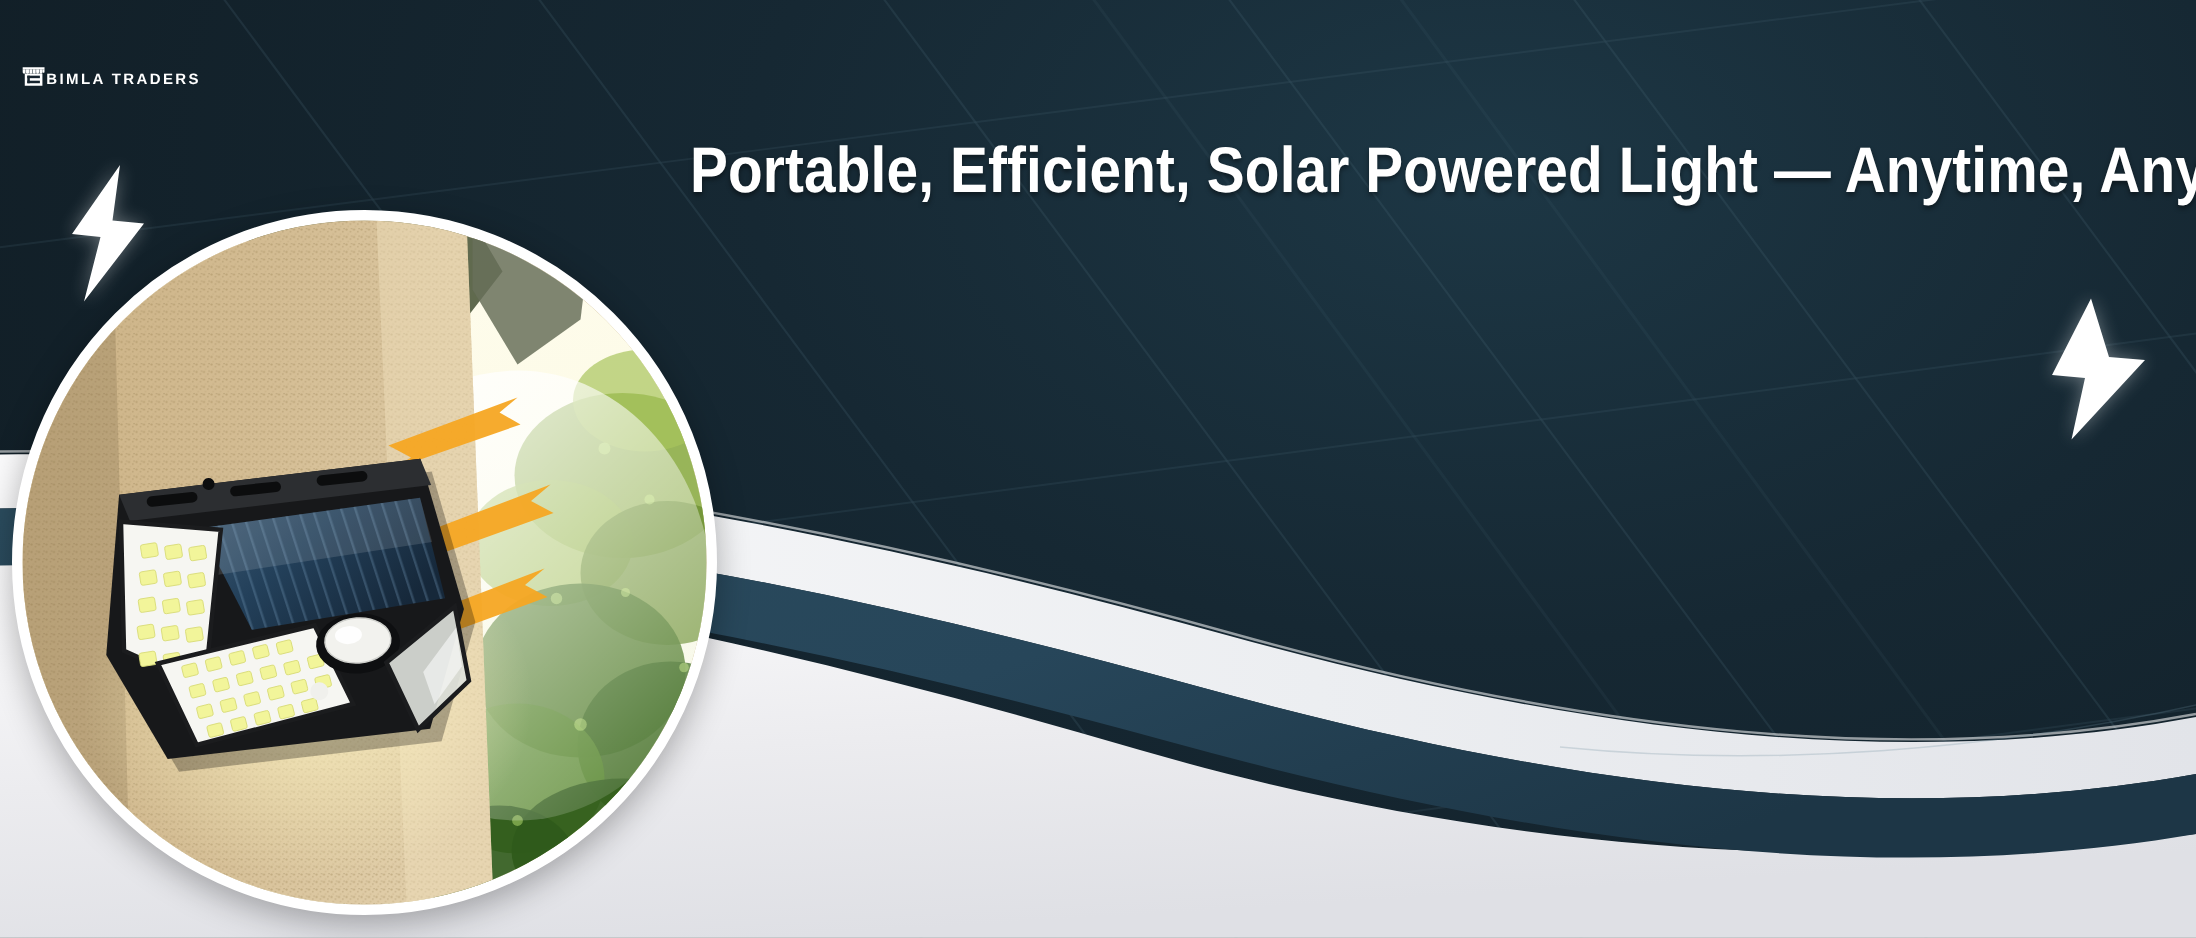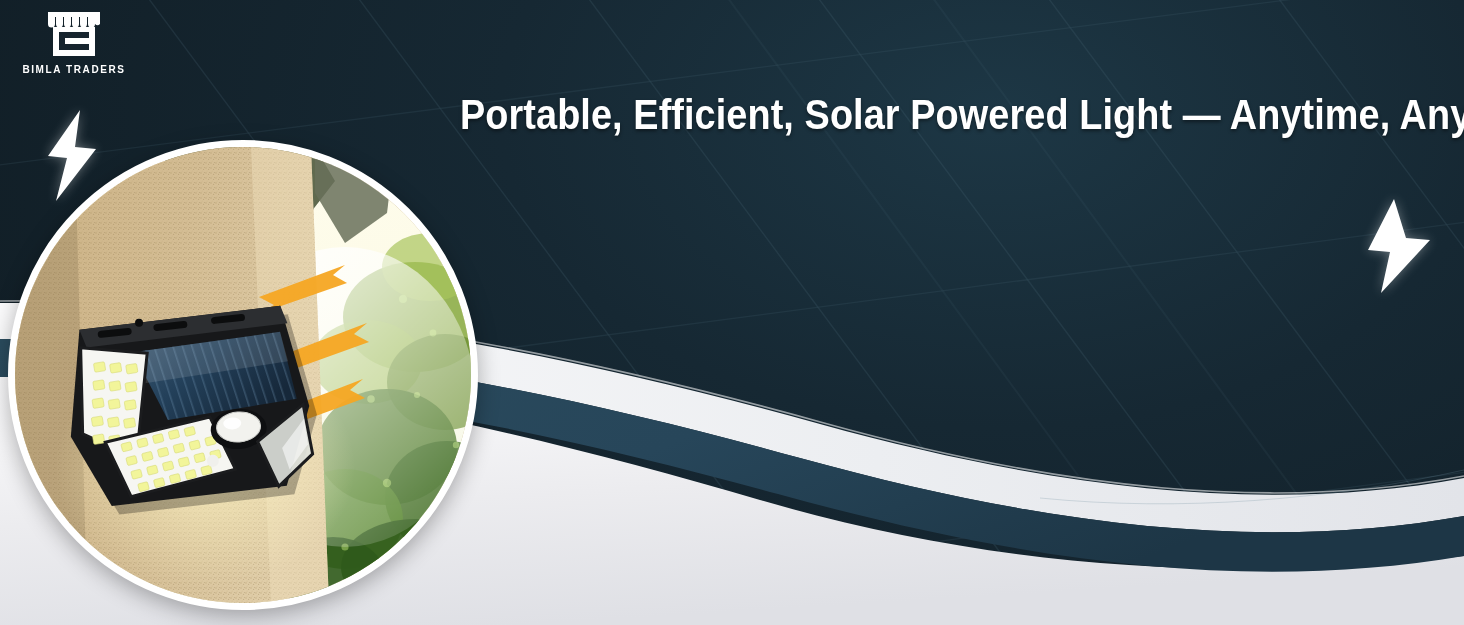--- a/index.html
+++ b/index.html
@@ -14,21 +14,21 @@
   }
   
   .grid-lines{position:absolute;inset:0;opacity:.40;pointer-events:none;}
   .grid-lines svg{display:block;width:100%;height:100%;}
   
   .wave-layer{position:absolute;inset:0;pointer-events:none;}
   .wave-layer svg{display:block;width:100%;height:100%;}
   
   .logo{
     position:absolute;left:14px;top:8px;width:120px;height:86px;
-    display:flex;flex-direction:column;align-items:center;justify-content:flex-start;
+    display:flex;flex-direction:row;align-items:center;justify-content:flex-start;
   }
   .logo-mark{width:60px;height:52px;display:block;}
   .logo-text{
     margin-top:4px;color:#ffffff;font-size:10px;font-weight:bold;
     letter-spacing:1.6px;font-family:"Liberation Sans", sans-serif;
     white-space:nowrap;
   }
   
   .headline{
     position:absolute;left:460px;top:62px;width:980px;

